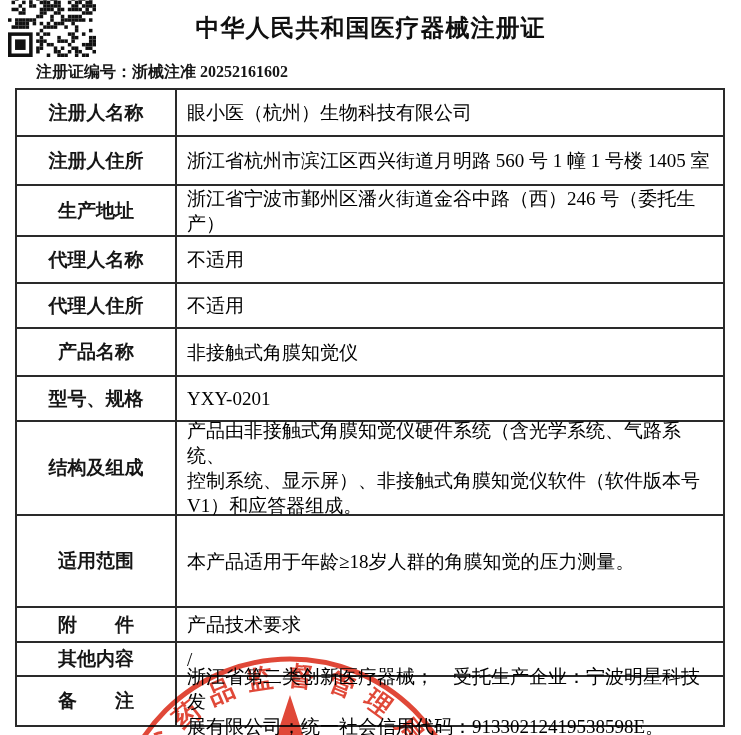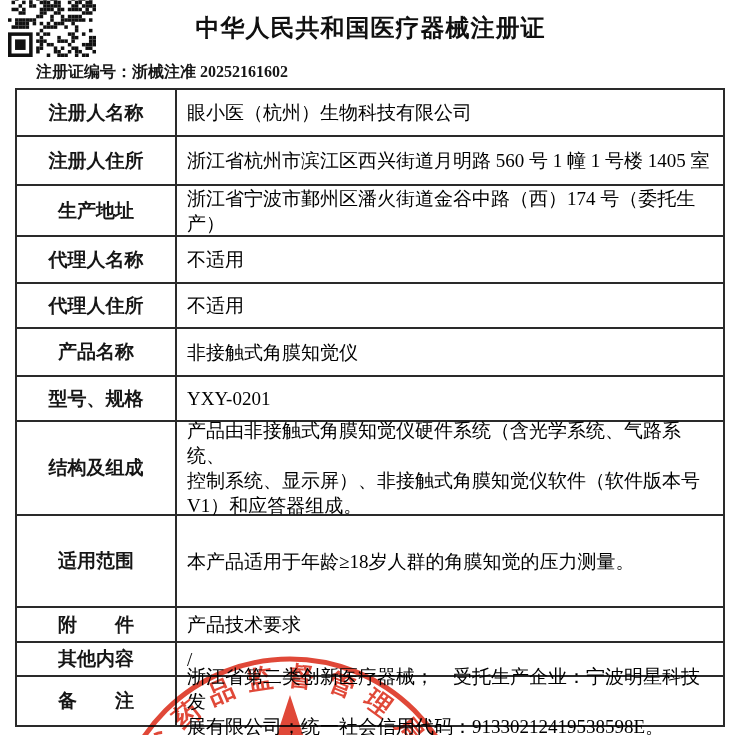--- a/index.html
+++ b/index.html
@@ -271,21 +271,21 @@
       <div class="row" style="height: 45px;">
         <div class="lab">注册人名称</div>
         <div class="val">眼小医（杭州）生物科技有限公司</div>
       </div>
       <div class="row" style="height: 49px;">
         <div class="lab">注册人住所</div>
         <div class="val">浙江省杭州市滨江区西兴街道月明路 560 号 1 幢 1 号楼 1405 室</div>
       </div>
       <div class="row" style="height: 51px;">
         <div class="lab">生产地址</div>
-        <div class="val">浙江省宁波市鄞州区潘火街道金谷中路（西）174 号（委托生
+        <div class="val">浙江省宁波市鄞州区潘火街道金谷中路（西）246 号（委托生
 产）</div>
       </div>
       <div class="row" style="height: 47px;">
         <div class="lab">代理人名称</div>
         <div class="val">不适用</div>
       </div>
       <div class="row" style="height: 45px;">
         <div class="lab">代理人住所</div>
         <div class="val">不适用</div>
       </div>

